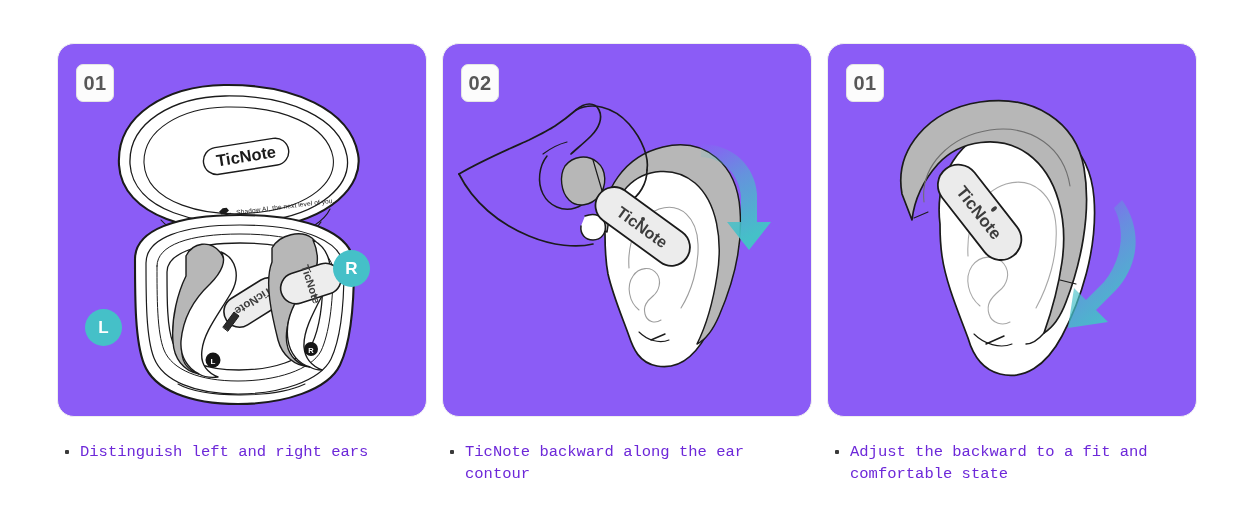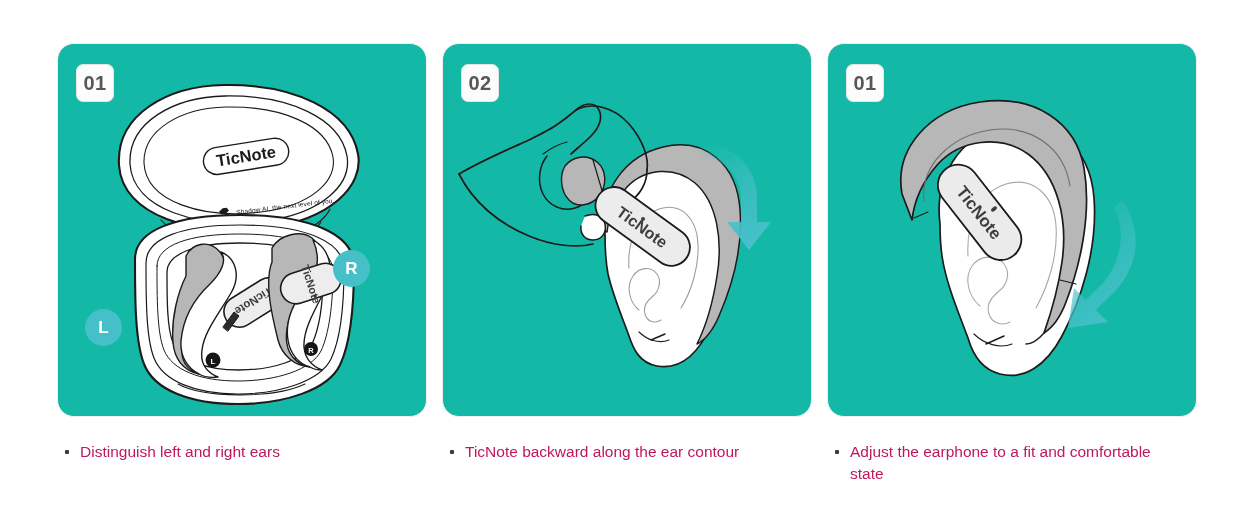--- a/index.html
+++ b/index.html
@@ -37,21 +37,21 @@
     flex-direction: column;
     align-items: stretch;
   }
 
   .illus-card {
     position: relative;
     width: 370px;
     height: 374px;
     border: 1px solid #efefef;
     border-radius: 17px;
-    background: #14b8a6;
+    background: #8b5cf6;
     overflow: hidden;
   }
 
   .step-badge {
     position: absolute;
     left: 18px;
     top: 20px;
     width: 38px;
     height: 38px;
     border: 1.4px solid #e4e4e4;
@@ -87,22 +87,23 @@
     flex: 0 0 auto;
     width: 4px;
     height: 4px;
     background: #3a3a3a;
     border-radius: 1px;
     margin-top: 9px;
   }
   .caption .ctext {
     font-size: 15.5px;
     line-height: 1.45;
-    color: #be185d;
+    color: #6d28d9;
     max-width: 318px;
+    font-family: Liberation Mono, monospace;
   }
 
   .lr-badge {
     position: absolute;
     width: 37px;
     height: 37px;
     border-radius: 50%;
     display: flex;
     align-items: center;
     justify-content: center;
@@ -316,17 +317,17 @@
         </g>
 
         <g>
           <path d="M294 156 C314 184 312 220 288 246 L268 266 L280 278 L240 284 L246 244 L258 256 L276 238 C294 216 298 186 286 164 Z" fill="url(#arrow3)" stroke="none"></path>
         </g>
       </svg>
     </div>
 
     <div class="caption">
       <span class="dot"></span>
-      <span class="ctext">Adjust the earphone to a fit and comfortable state</span>
+      <span class="ctext">Adjust the backward to a fit and comfortable state</span>
     </div>
   </div>
 
 </div>
 
 </body></html>

